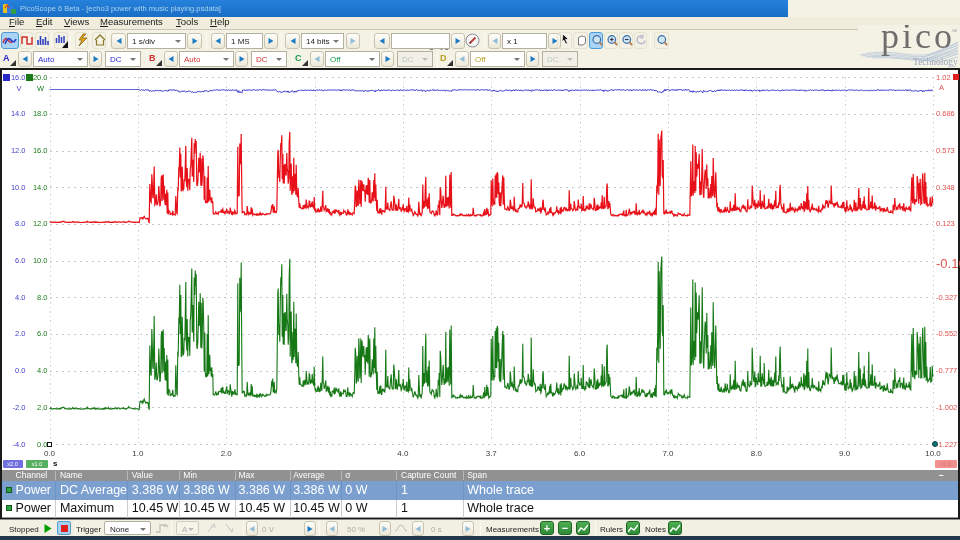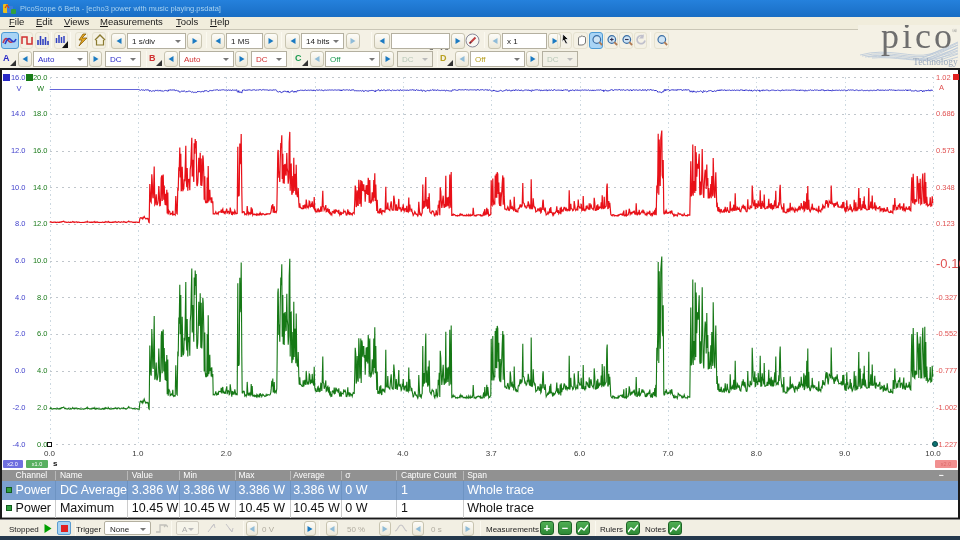--- a/index.html
+++ b/index.html
@@ -1,17 +1,17 @@
 <!DOCTYPE html>
 <html><head><meta charset="utf-8"><style>
 *{margin:0;padding:0;box-sizing:border-box}
 html,body{width:960px;height:540px;overflow:hidden}
 body{font-family:"Liberation Sans",sans-serif;background:#f4f1e5;position:relative}
 .abs{position:absolute}
-.titlebar{left:0;top:0;width:960px;height:17px;background:linear-gradient(#2581dc,#196dc4);color:#a8d2f0;font-size:11px}
+.titlebar{left:0;top:0;width:788px;height:17px;background:linear-gradient(#2581dc,#196dc4);color:#a8d2f0;font-size:11px}
 .titlebar .t{position:absolute;left:20px;top:4px;white-space:nowrap;font-size:7.5px}
 .menubar{left:0;top:17px;width:960px;height:12px;background:#f1eddc;font-size:9.5px;color:#1a1a1a}
 .menubar span{position:absolute;top:-1px}
 .menubar u{text-decoration:underline}
 .toolbar{left:0;top:29px;width:960px;height:21px;background:#f4f1e5;border-top:1px solid #cac6b6}
 .chrow{left:0;top:50px;width:960px;height:18px;background:#f4f1e5}
 .btn{position:absolute;top:2px;height:17px;border:1px solid #e6e2d0;border-radius:3px}
 .btn.sel{background:#a9d4f5;border-color:#4e9bd4}
 .ddbox{position:absolute;background:#fff;border:1px solid #b4b0a0;border-radius:0;font-size:8px;color:#222}
 .ddbox .v{position:absolute;left:4px;top:3px;white-space:nowrap}

